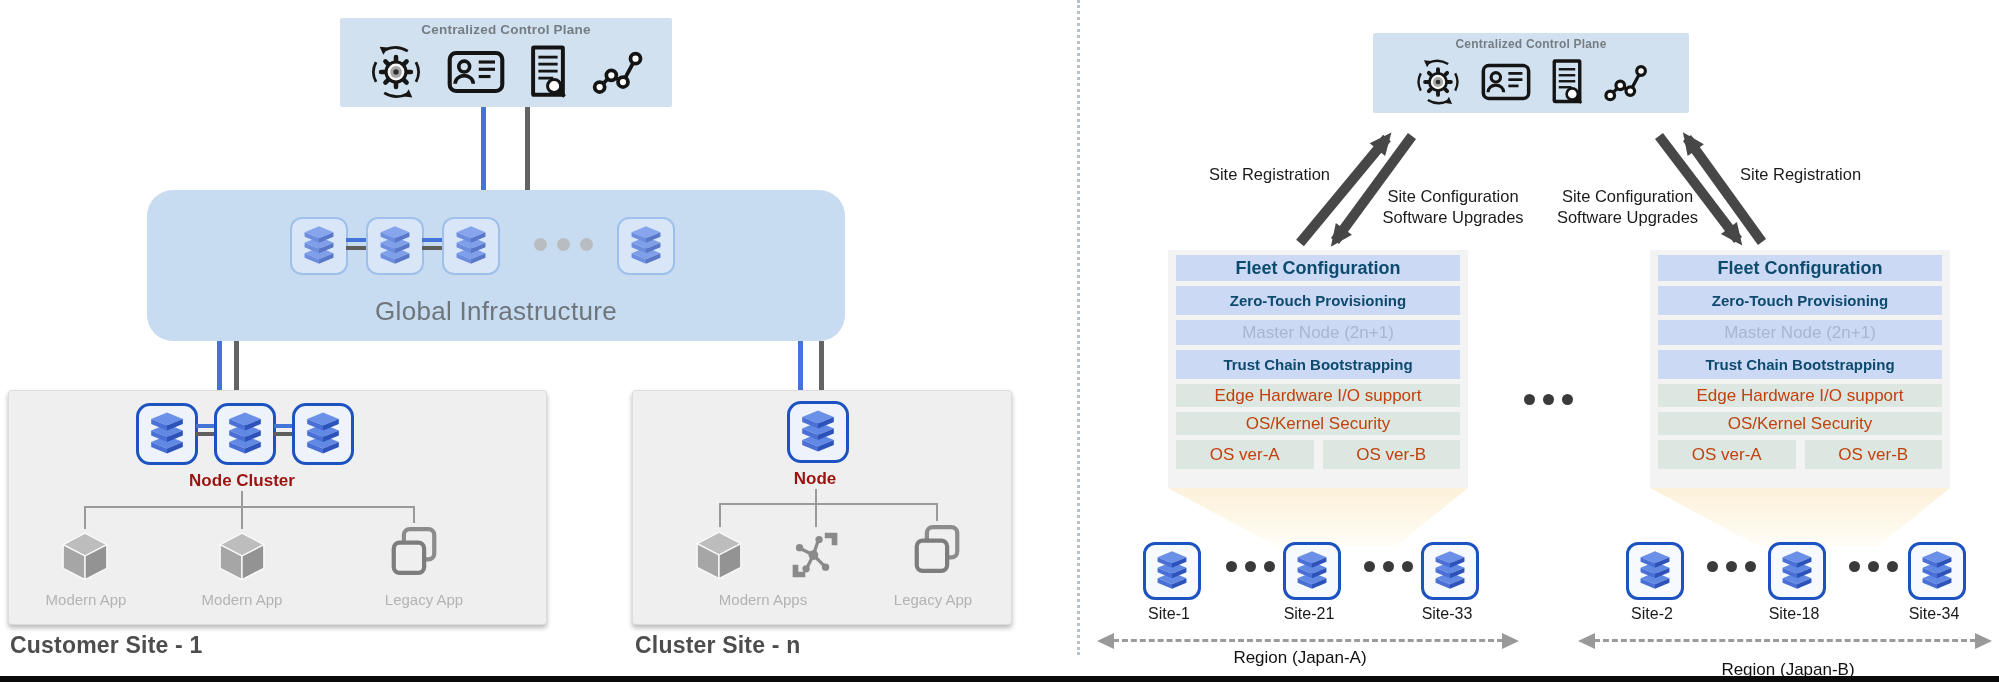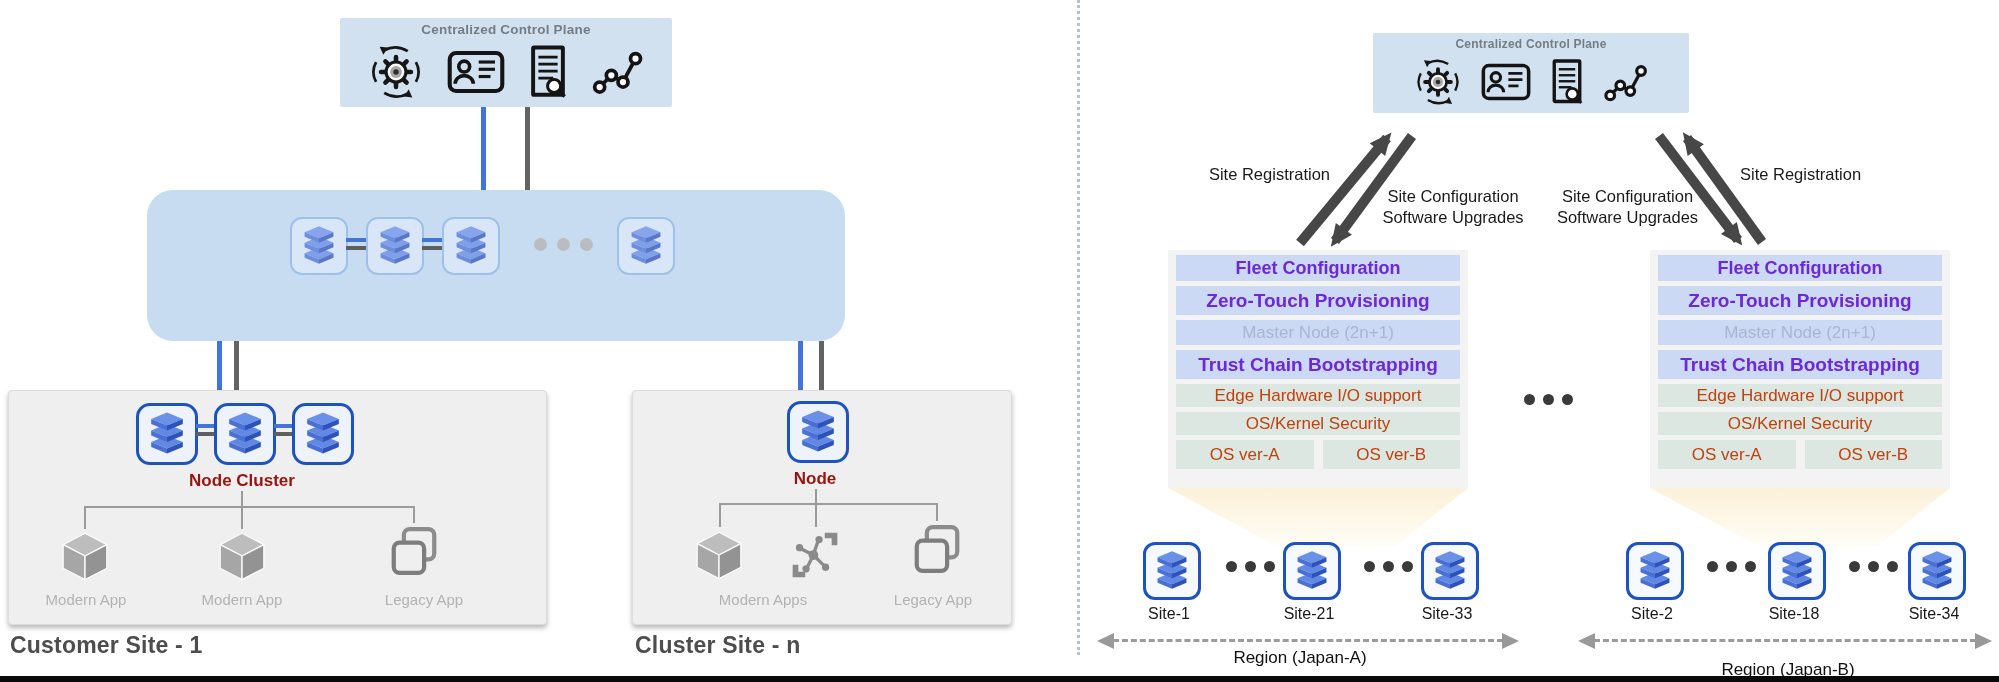--- a/index.html
+++ b/index.html
@@ -49,22 +49,22 @@
   
   .divider{position:absolute;border-left:3px dotted #b6c2cb;}
   .arrow-label{position:absolute;font-size:16.5px;color:#1b1b1b;line-height:1.25;}
   .arrow-label.center{text-align:center;}
   .arrow-label.right{text-align:right;}
 
   .fleet{position:absolute;background:#f3f3f3;padding:5px 8px;box-sizing:border-box;}
   .frow{margin-bottom:5px;display:flex;align-items:center;justify-content:center;text-align:center;}
   .frow.blue{background:#ccd9f4;}
   .frow.green{background:#dce7e2;}
-  .frow.bold{font-weight:bold;color:#6d28d9;font-size:18px;height:26px;}
-  .frow.big{font-size:19px;height:29px;}
+  .frow.bold{font-weight:bold;color:#0c4a6e;font-size:18px;height:26px;}
+  .frow.big{font-size:15px;height:29px;}
   .frow.dimblue{color:#a9b6cf;font-size:17px;height:25px;}
   .frow.dimgreen{color:#c2410c;font-size:17px;height:23px;}
   .frow-split{display:flex;gap:9px;margin-bottom:0;}
   .frow-split .frow{flex:1;height:29px;margin-bottom:0;}
 
   .funnel{position:absolute;background:linear-gradient(180deg,#fcf1d9,#fffdf6);
           clip-path:polygon(0 0,100% 0,76% 100%,36% 100%);}
 
   .site-label{position:absolute;text-align:center;font-size:16px;color:#1a1a1a;width:90px;}
 
@@ -218,20 +218,21 @@
     <div class="dots gi-dots" style="left:382px;top:48px;">
         <span></span>
         <span></span>
         <span></span>
       </div>
     <div class="tile gi-tile" style="left:470px;top:27px;width:54px;height:54px;">
       <svg width="42" height="42">
           <use href="#sym-stack"></use>
         </svg>
     </div>
+    <div class="gi-label">Global Infrastructure</div>
   </div>
 
   <div class="vline blue abs" style="left:217px;top:341px;height:49px;"></div>
   <div class="vline gray abs" style="left:234px;top:341px;height:49px;"></div>
   <div class="vline blue abs" style="left:798px;top:341px;height:49px;"></div>
   <div class="vline gray abs" style="left:819px;top:341px;height:49px;"></div>
 
   <div class="site-box" style="left:8px;top:390px;width:537px;height:233px;">
     <div class="tile node-tile" style="left:127px;top:12px;width:56px;height:56px;">
       <svg width="46" height="46">

